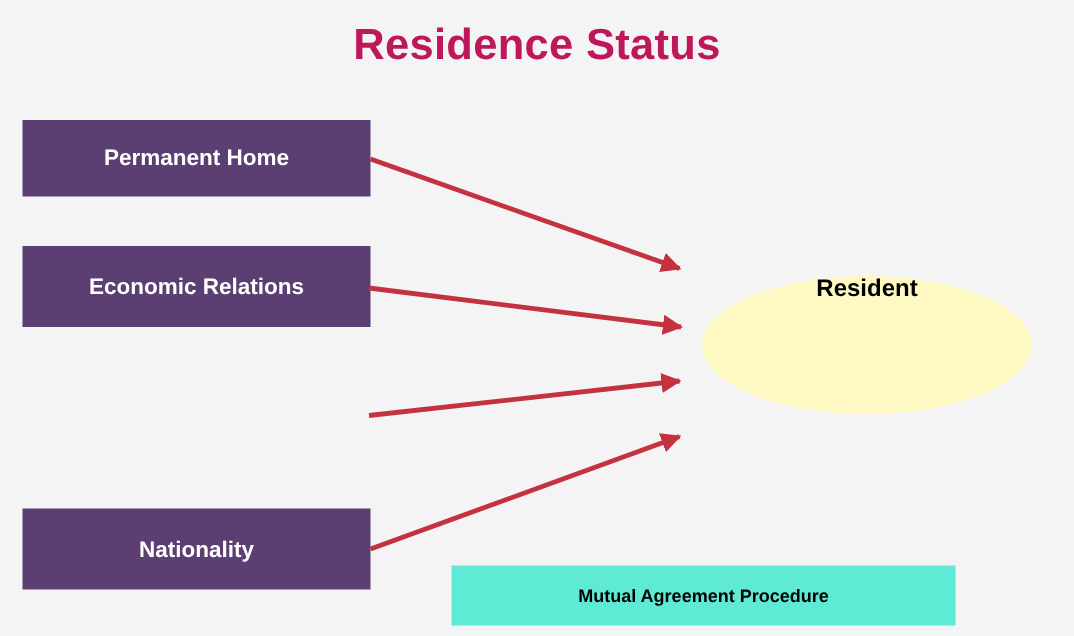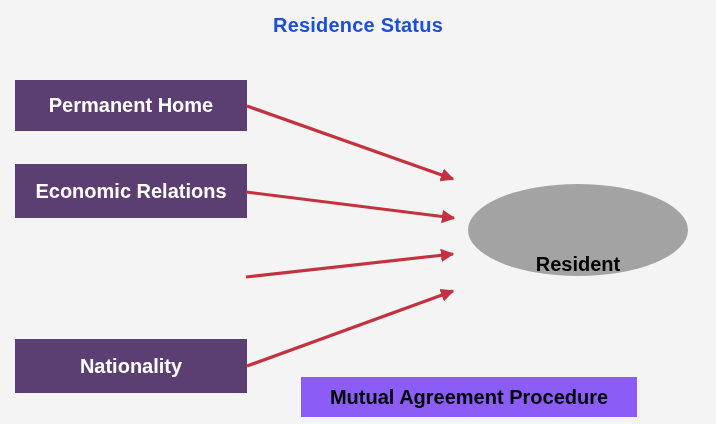--- a/index.html
+++ b/index.html
@@ -13,33 +13,33 @@
     height: 424px;
     background: #f5f4f5;
     overflow: hidden;
   }
   .slide-title {
     position: absolute;
     top: 14px;
     left: 0;
     width: 716px;
     text-align: center;
-    font-size: 20px;
+    font-size: 29px;
     font-weight: bold;
-    color: #1d4ed8;
+    color: #be185d;
     letter-spacing: 0.2px;
   }
   .factor-box {
     position: absolute;
     left: 15px;
     width: 232px;
     background: #5b3f72;
     color: #ffffff;
     font-weight: bold;
-    font-size: 20px;
+    font-size: 15px;
     display: flex;
     align-items: center;
     justify-content: center;
     text-align: center;
   }
   .box-1 { top: 80px;  height: 51px; }
   .box-2 { top: 164px; height: 54px; justify-content: center; }
   .box-3 { top: 250px; height: 55px; }
   .box-4 { top: 339px; height: 54px; align-items: center; }
   .arrows-layer {
@@ -58,41 +58,41 @@
   .arrow-head {
     fill: #c4323f;
   }
   .resident-ellipse {
     position: absolute;
     left: 468px;
     top: 184px;
     width: 220px;
     height: 92px;
     border-radius: 50%;
-    background: #a3a3a3;
+    background: #fef9c3;
     display: flex;
-    align-items: flex-end;
+    align-items: flex-start;
     justify-content: center;
     color: #000000;
     font-weight: bold;
-    font-size: 20px;
+    font-size: 16px;
   }
   .footer-bar {
     position: absolute;
     left: 301px;
     top: 377px;
     width: 336px;
     height: 40px;
-    background: #8b5cf6;
+    background: #5eead4;
     display: flex;
     align-items: center;
     justify-content: center;
     color: #000000;
     font-weight: bold;
-    font-size: 20px;
+    font-size: 12px;
   }
 </style>
 </head>
 <body>
 
 <div class="canvas">
 
   <div class="slide-title">Residence Status</div>
 
   <div class="factor-box box-1">

